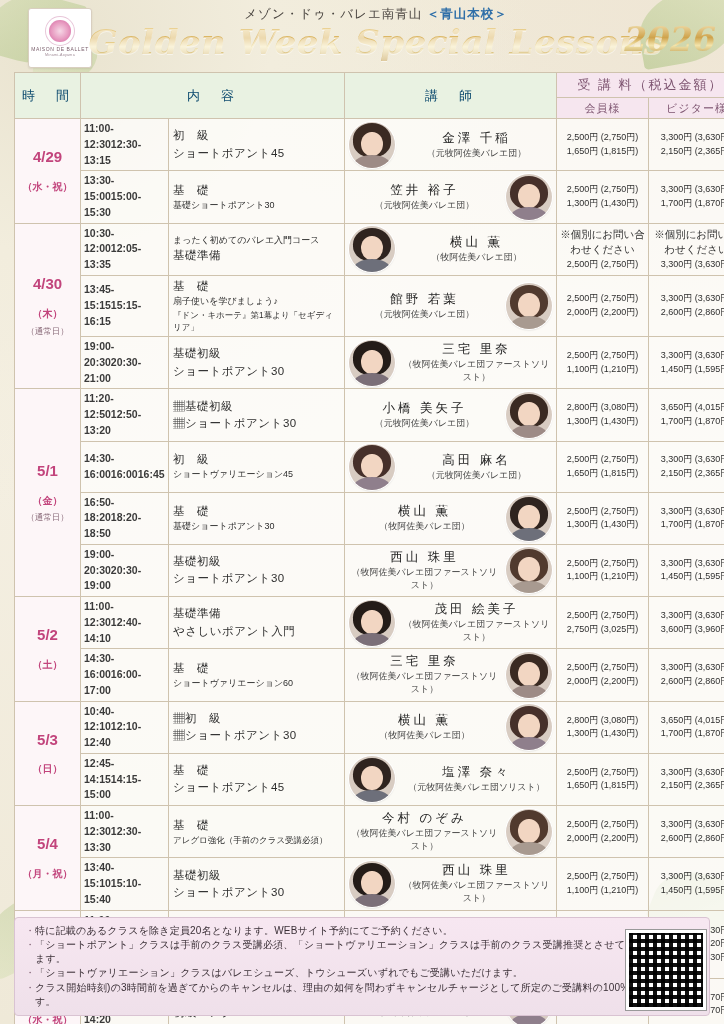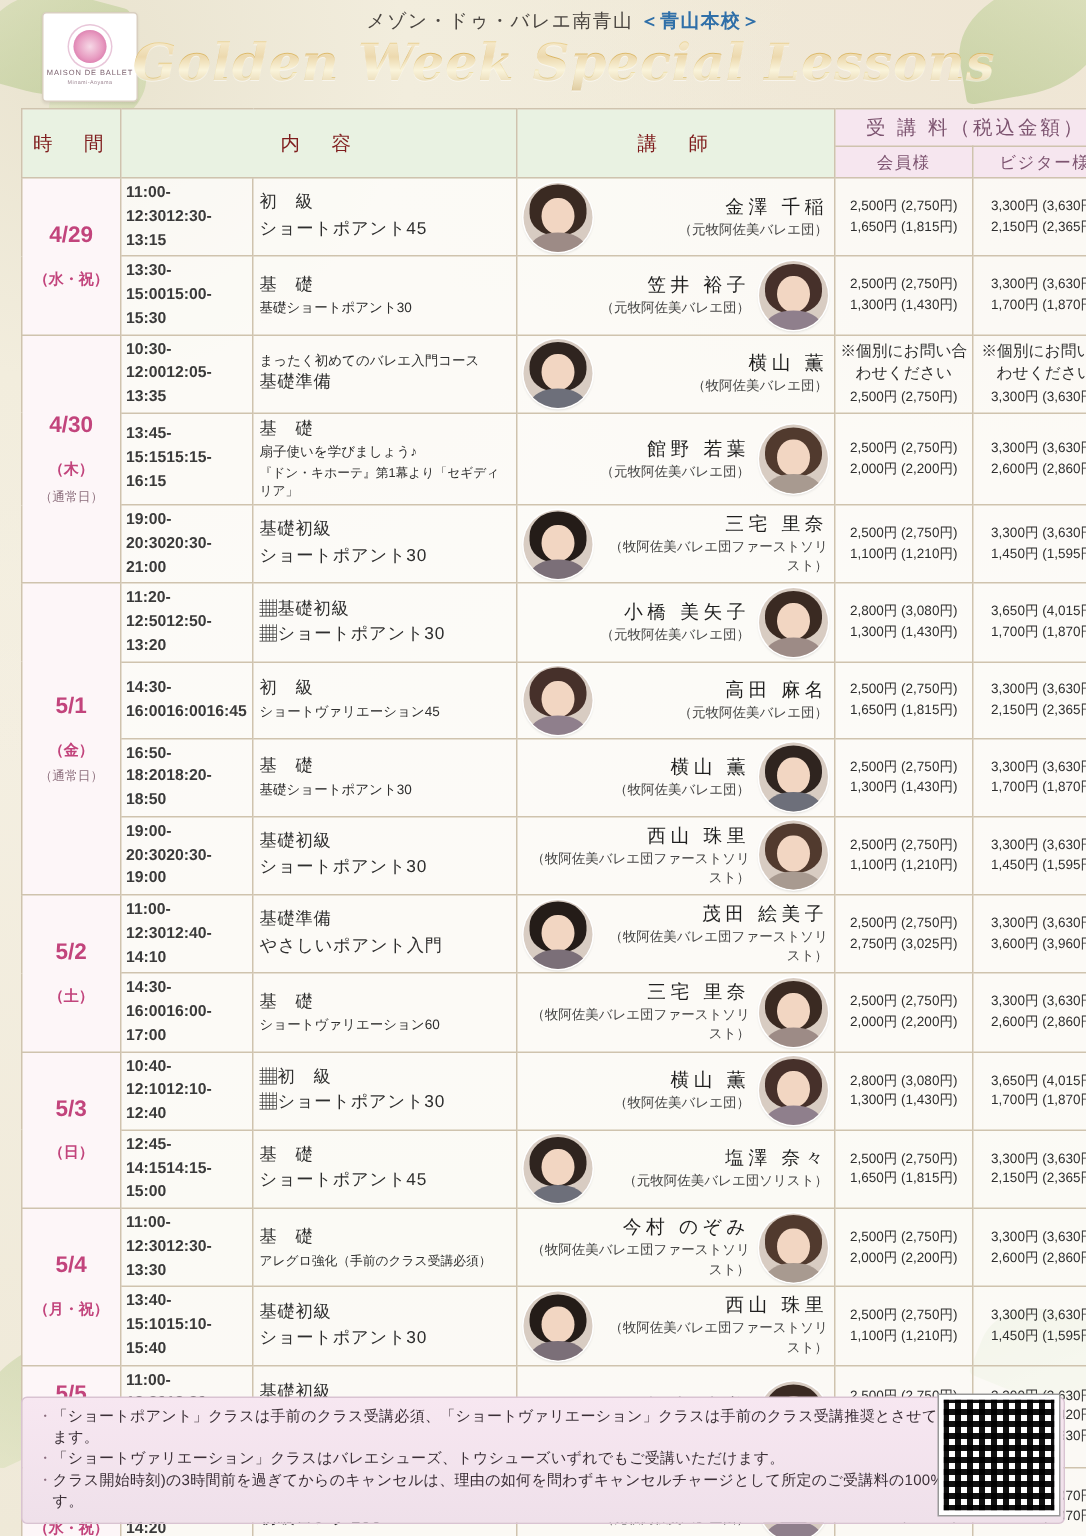--- a/index.html
+++ b/index.html
@@ -60,21 +60,21 @@
   }
 
   
   table{
     position:absolute;left:14px;top:72px;width:696px;
     border-collapse:collapse;table-layout:fixed;
     background:rgba(255,255,255,.72);
   }
   th,td{border:1px solid #cfc3ae;vertical-align:middle;}
   thead th{
-    background:#e9f2e2;color:#7f1d1d;
+    background:#e9f2e2;color:#0c4a6e;
     font-size:13px;letter-spacing:4px;height:22px;font-weight:normal;
   }
   thead th.fee{background:#f6e6ef;color:#7d5470;letter-spacing:2px;}
   thead th.sub{background:#f6e6ef;color:#7d5470;font-size:11px;letter-spacing:1px;height:18px;}
   .c-date{width:66px;}
   .c-time{width:88px;}
   .c-content{width:176px;}
   .c-teacher{width:212px;}
   .c-member{width:92px;}
   .c-visitor{width:96px;}
@@ -100,21 +100,21 @@
   .t-wrap.right{flex-direction:row-reverse;}
   .photo{
     width:46px;height:46px;border-radius:50%;flex:0 0 auto;
     background:#d8ccc2;box-shadow:0 0 0 1px #fff,0 1px 2px rgba(0,0,0,.2);
     overflow:hidden;position:relative;
   }
   .photo i{position:absolute;display:block;}
   .photo .hair{left:8%;top:4%;width:84%;height:72%;border-radius:50% 50% 45% 45%;background:#3a2a22;}
   .photo .face{left:27%;top:22%;width:46%;height:52%;border-radius:50%;background:#f2d6c2;}
   .photo .body{left:10%;bottom:-14%;width:80%;height:42%;border-radius:50% 50% 0 0;background:#9d8b86;}
-  .t-text{flex:1 1 auto;text-align:right;}
+  .t-text{flex:1 1 auto;text-align:center;}
   .t-name{font-size:12.5px;color:#1f1f1f;letter-spacing:3px;}
   .t-org{font-size:9px;color:#444;letter-spacing:0;}
 
   
   .notes{
     position:absolute;left:14px;bottom:8px;width:696px;
     background:linear-gradient(180deg,#f7e7f1 0%,#efe0ea 100%);
     border:1px solid #d9c3d2;border-radius:4px;
     padding:6px 8px 6px 10px;
     box-sizing:border-box;
@@ -145,20 +145,21 @@
     <div class="logo">
       <div class="flower"></div>
       <div class="l-t">MAISON DE BALLET</div>
       <div class="l-s">Minami-Aoyama</div>
     </div>
     <div class="sub-top">
       <span>メゾン・ドゥ・バレエ南青山</span>
       <span class="blue">＜青山本校＞</span>
     </div>
     <div class="maintitle">Golden Week Special Lessons</div>
+    <div class="year">2026</div>
   </div>
 
   <table>
     <colgroup>
       <col class="c-date">
         <col class="c-time">
         <col class="c-content">
       <col class="c-teacher">
         <col class="c-member">
         <col class="c-visitor">
@@ -662,19 +663,20 @@
           <td class="fee">
             <span class="line tiny">3,700円 (4,070円)</span>
             <span class="line tiny">3,700円 (4,070円)</span>
           </td>
         </tr>
       </tbody>
   </table>
 
   <div class="notes">
     <ul id="notes-list">
+        <li>特に記載のあるクラスを除き定員20名となります。WEBサイト予約にてご予約ください。</li>
         <li>「ショートポアント」クラスは手前のクラス受講必須、「ショートヴァリエーション」クラスは手前のクラス受講推奨とさせていただいております。</li>
         <li>「ショートヴァリエーション」クラスはバレエシューズ、トウシューズいずれでもご受講いただけます。</li>
         <li>クラス開始時刻)の3時間前を過ぎてからのキャンセルは、理由の如何を問わずキャンセルチャージとして所定のご受講料の100%を申し受けます。</li>
       </ul>
   </div>
   <div class="qr"></div>
 </div>
 
 </body></html>

